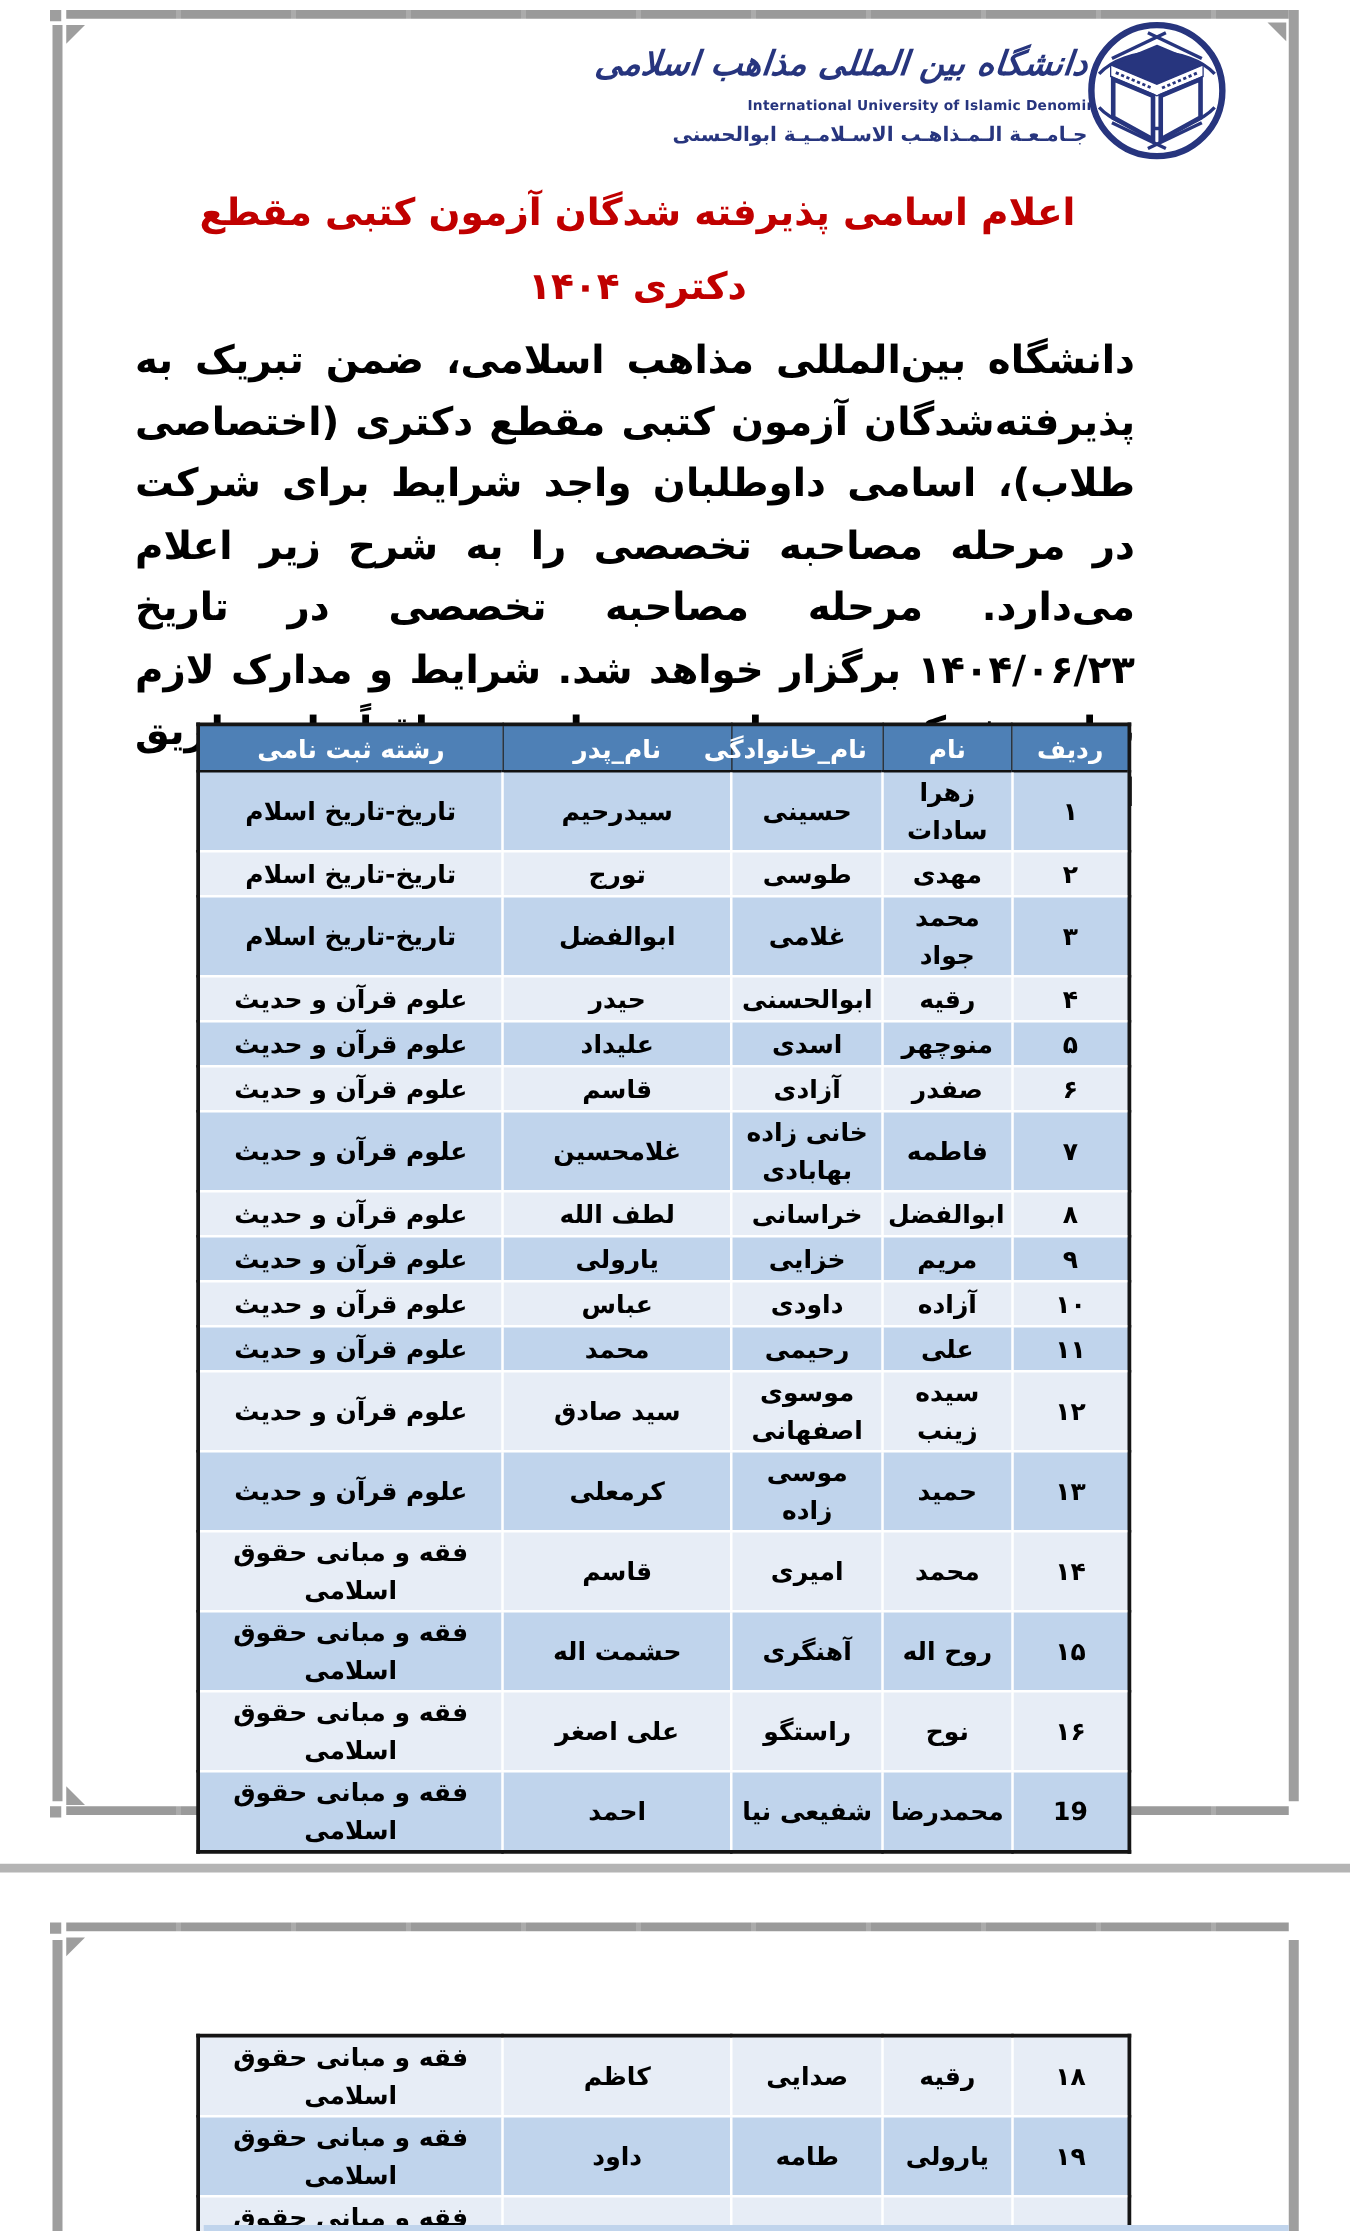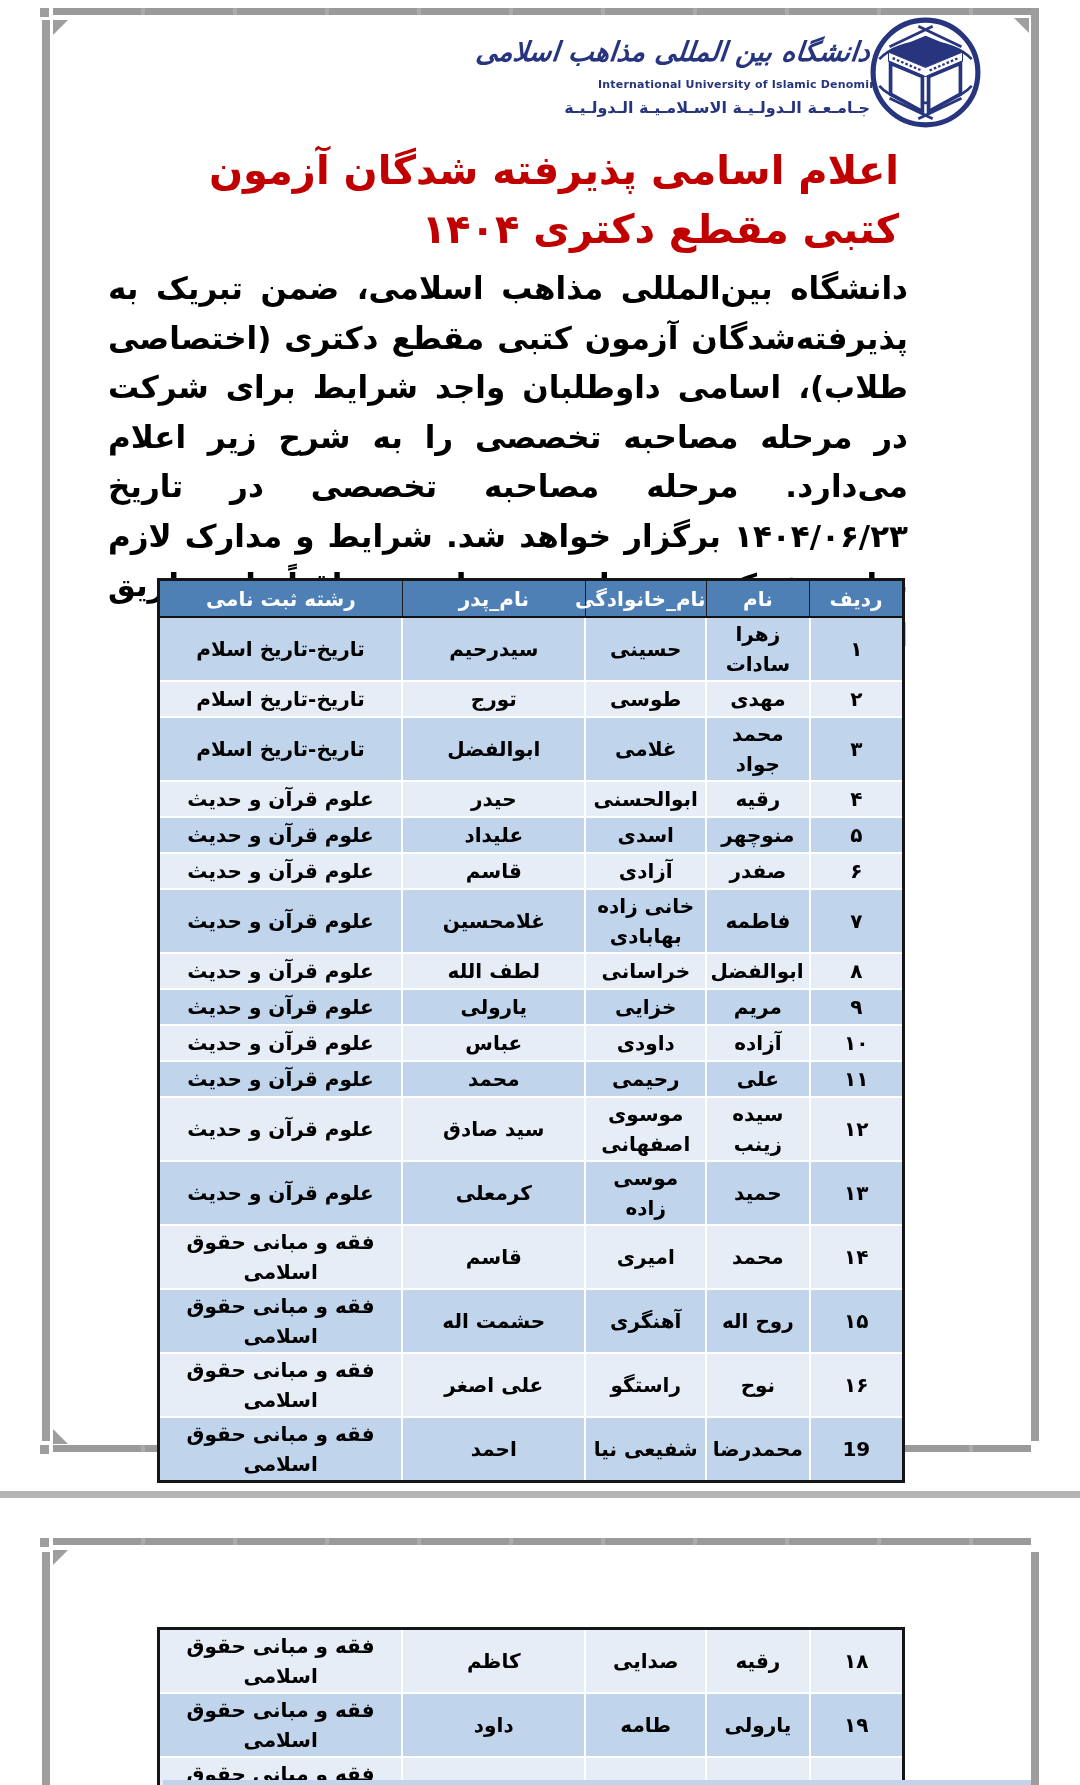--- a/index.html
+++ b/index.html
@@ -14,32 +14,32 @@
   .tri-tr{border-top:15px solid #9e9e9e;border-left:15px solid transparent;border-bottom:0;border-right:0;}
   .tri-bl{border-bottom:15px solid #9e9e9e;border-right:15px solid transparent;border-top:0;border-left:0;}
   
   .letterhead{position:absolute;top:32px;left:598px;width:272px;text-align:center;color:var(--navy);}
   .callig{font-size:27px;font-weight:bold;font-style:italic;direction:rtl;line-height:40px;
           transform:skewX(-6deg);white-space:nowrap;}
   .eng{font-size:11px;font-weight:bold;line-height:17px;margin-top:4px;letter-spacing:.2px;white-space:nowrap;}
   .arab{font-size:16px;font-weight:bold;direction:rtl;line-height:22px;margin-top:4px;white-space:nowrap;}
   .emblem{position:absolute;left:869px;top:16px;}
   
-  .doc-title{position:absolute;top:141px;left:99px;width:800px;text-align:right;direction:rtl;
-             color:var(--title_red);font-weight:bold;font-size:40px;line-height:59px;}
+  .doc-title{position:absolute;top:141px;left:110px;width:800px;text-align:center;direction:rtl;
+             color:var(--title_red);font-weight:bold;font-size:30px;line-height:59px;}
   
   .body-par{position:absolute;top:264px;left:108px;width:800px;direction:rtl;text-align:justify;
             font-size:31px;font-weight:bold;color:#000;line-height:49.5px;}
   
   .tbl{position:absolute;left:157px;width:748px;border-collapse:collapse;direction:rtl;
        font-weight:bold;color:#000;table-layout:fixed;border:3px solid #151515;}
   .tbl.first{top:578px;}
   .tbl.second{top:1627px;}
   .tbl thead th{background:var(--header_bg);color:#fff;font-size:20px;height:33px;
-                border:1px solid #1c1c1c;border-bottom:2px solid #111;padding:1px 0;}
+                border:1px solid #1c1c1c;border-bottom:2px solid #111;padding:1px 12px;}
   .tbl td{font-size:20px;text-align:center;vertical-align:middle;height:32px;
           border:2px solid #fff;padding:1px 5px;line-height:30px;}
   .tbl tr.band td{background:var(--row_band);}
   .tbl tr.light td{background:var(--row_light);}
   .next-sliver{position:absolute;left:163px;top:1780px;width:868px;height:5px;background:var(--row_band);}
 </style>
 </head>
 <body>
 
 <div class="page">
@@ -57,21 +57,21 @@
   <div class="gapbar" style="left:0;top:1491px;width:1080px;height:7px;"></div>
   <div class="sq" style="left:40px;top:1538px;width:9px;height:9px;"></div>
   <div class="hbar" style="left:53px;top:1538px;width:978px;"></div>
   <div class="tri tri-tl" style="left:53px;top:1550px;"></div>
   <div class="vbar" style="left:42px;top:1552px;width:8px;height:233px;"></div>
   <div class="vbar" style="left:1031px;top:1552px;width:8px;height:233px;"></div>
 
   <div class="letterhead">
     <div class="callig">دانشگاه بین المللی مذاهب اسلامی</div>
     <div class="eng">International University of Islamic Denominations</div>
-    <div class="arab">جـامـعـة الـدولـيـة الاسـلامـيـة الـدولـيـة</div>
+    <div class="arab">جـامـعـة الـمـذاهـب الاسـلامـيـة ابوالحسنی</div>
   </div>
 
   <svg class="emblem" width="113" height="113" viewBox="0 0 110 110">
     <circle cx="55" cy="55" r="51" fill="#ffffff" stroke="#27357e" stroke-width="5"></circle>
     <g stroke="#27357e" stroke-width="2.6" fill="none">
       <path d="M10,42 C30,20 80,20 100,42"></path>
       <path d="M20,30 L62,10"></path>
       <path d="M48,10 L90,30"></path>
       <path d="M10,68 C30,90 80,90 100,68"></path>
       <path d="M20,80 L62,100"></path>

